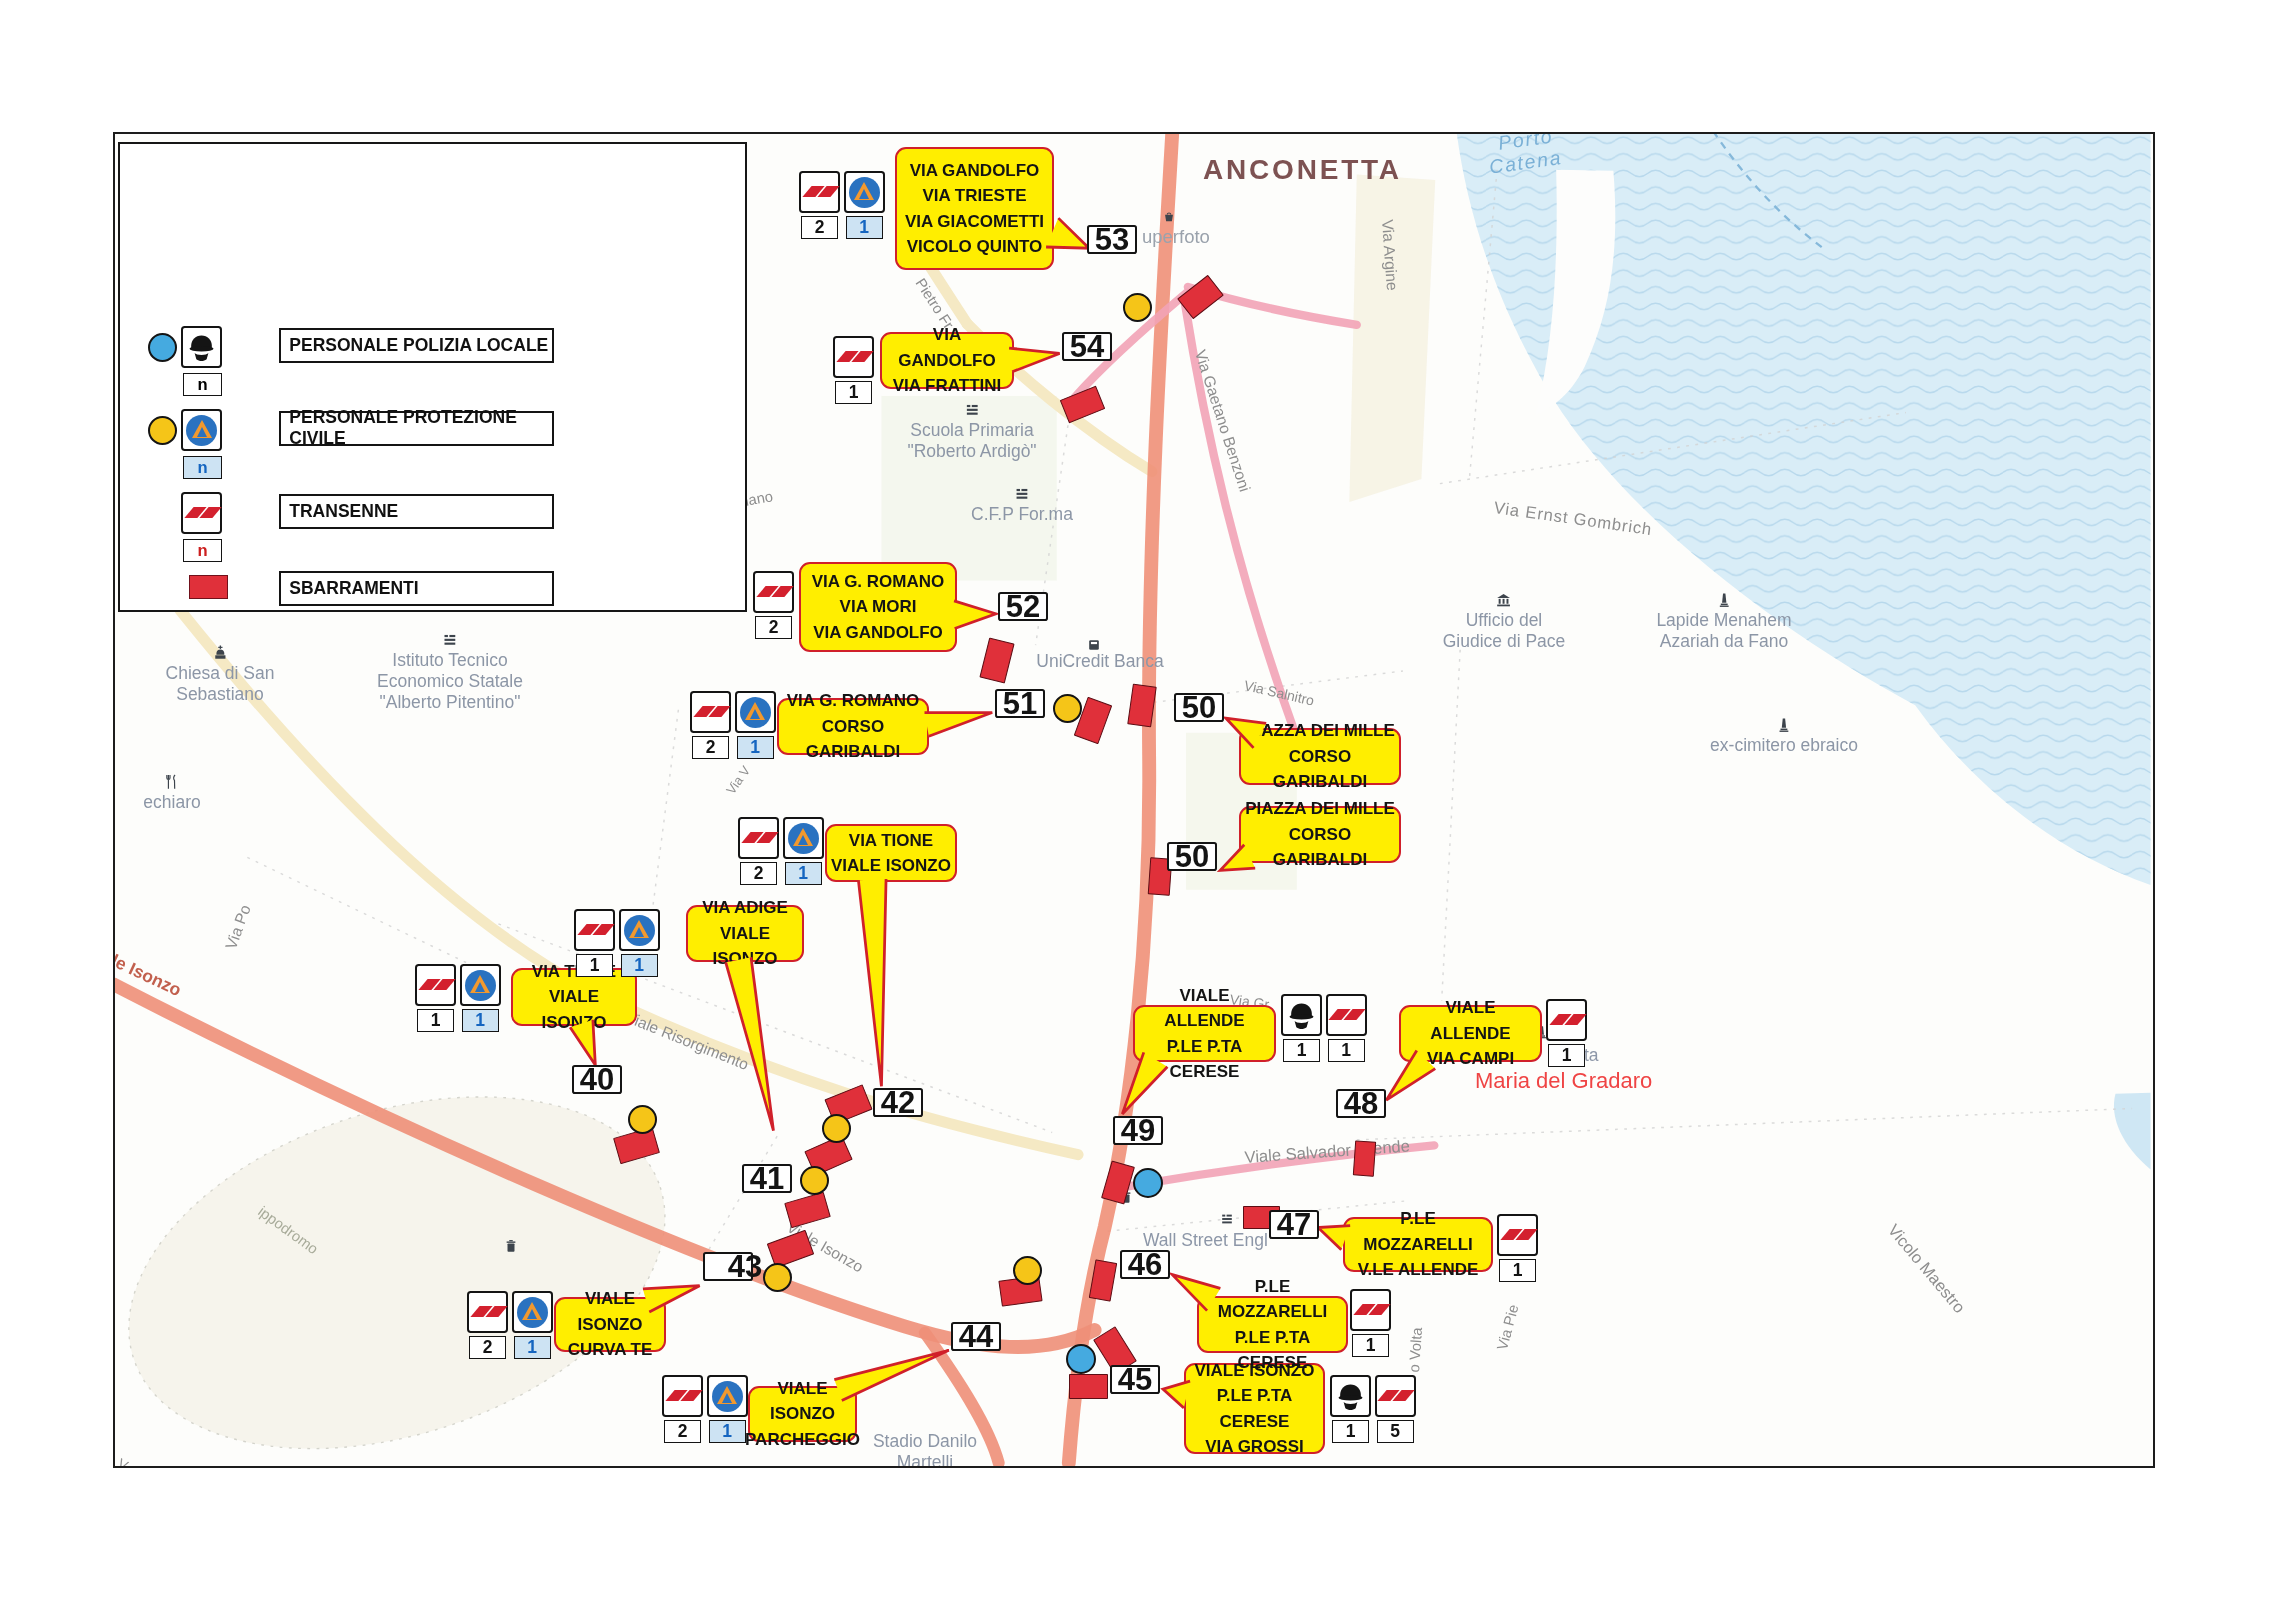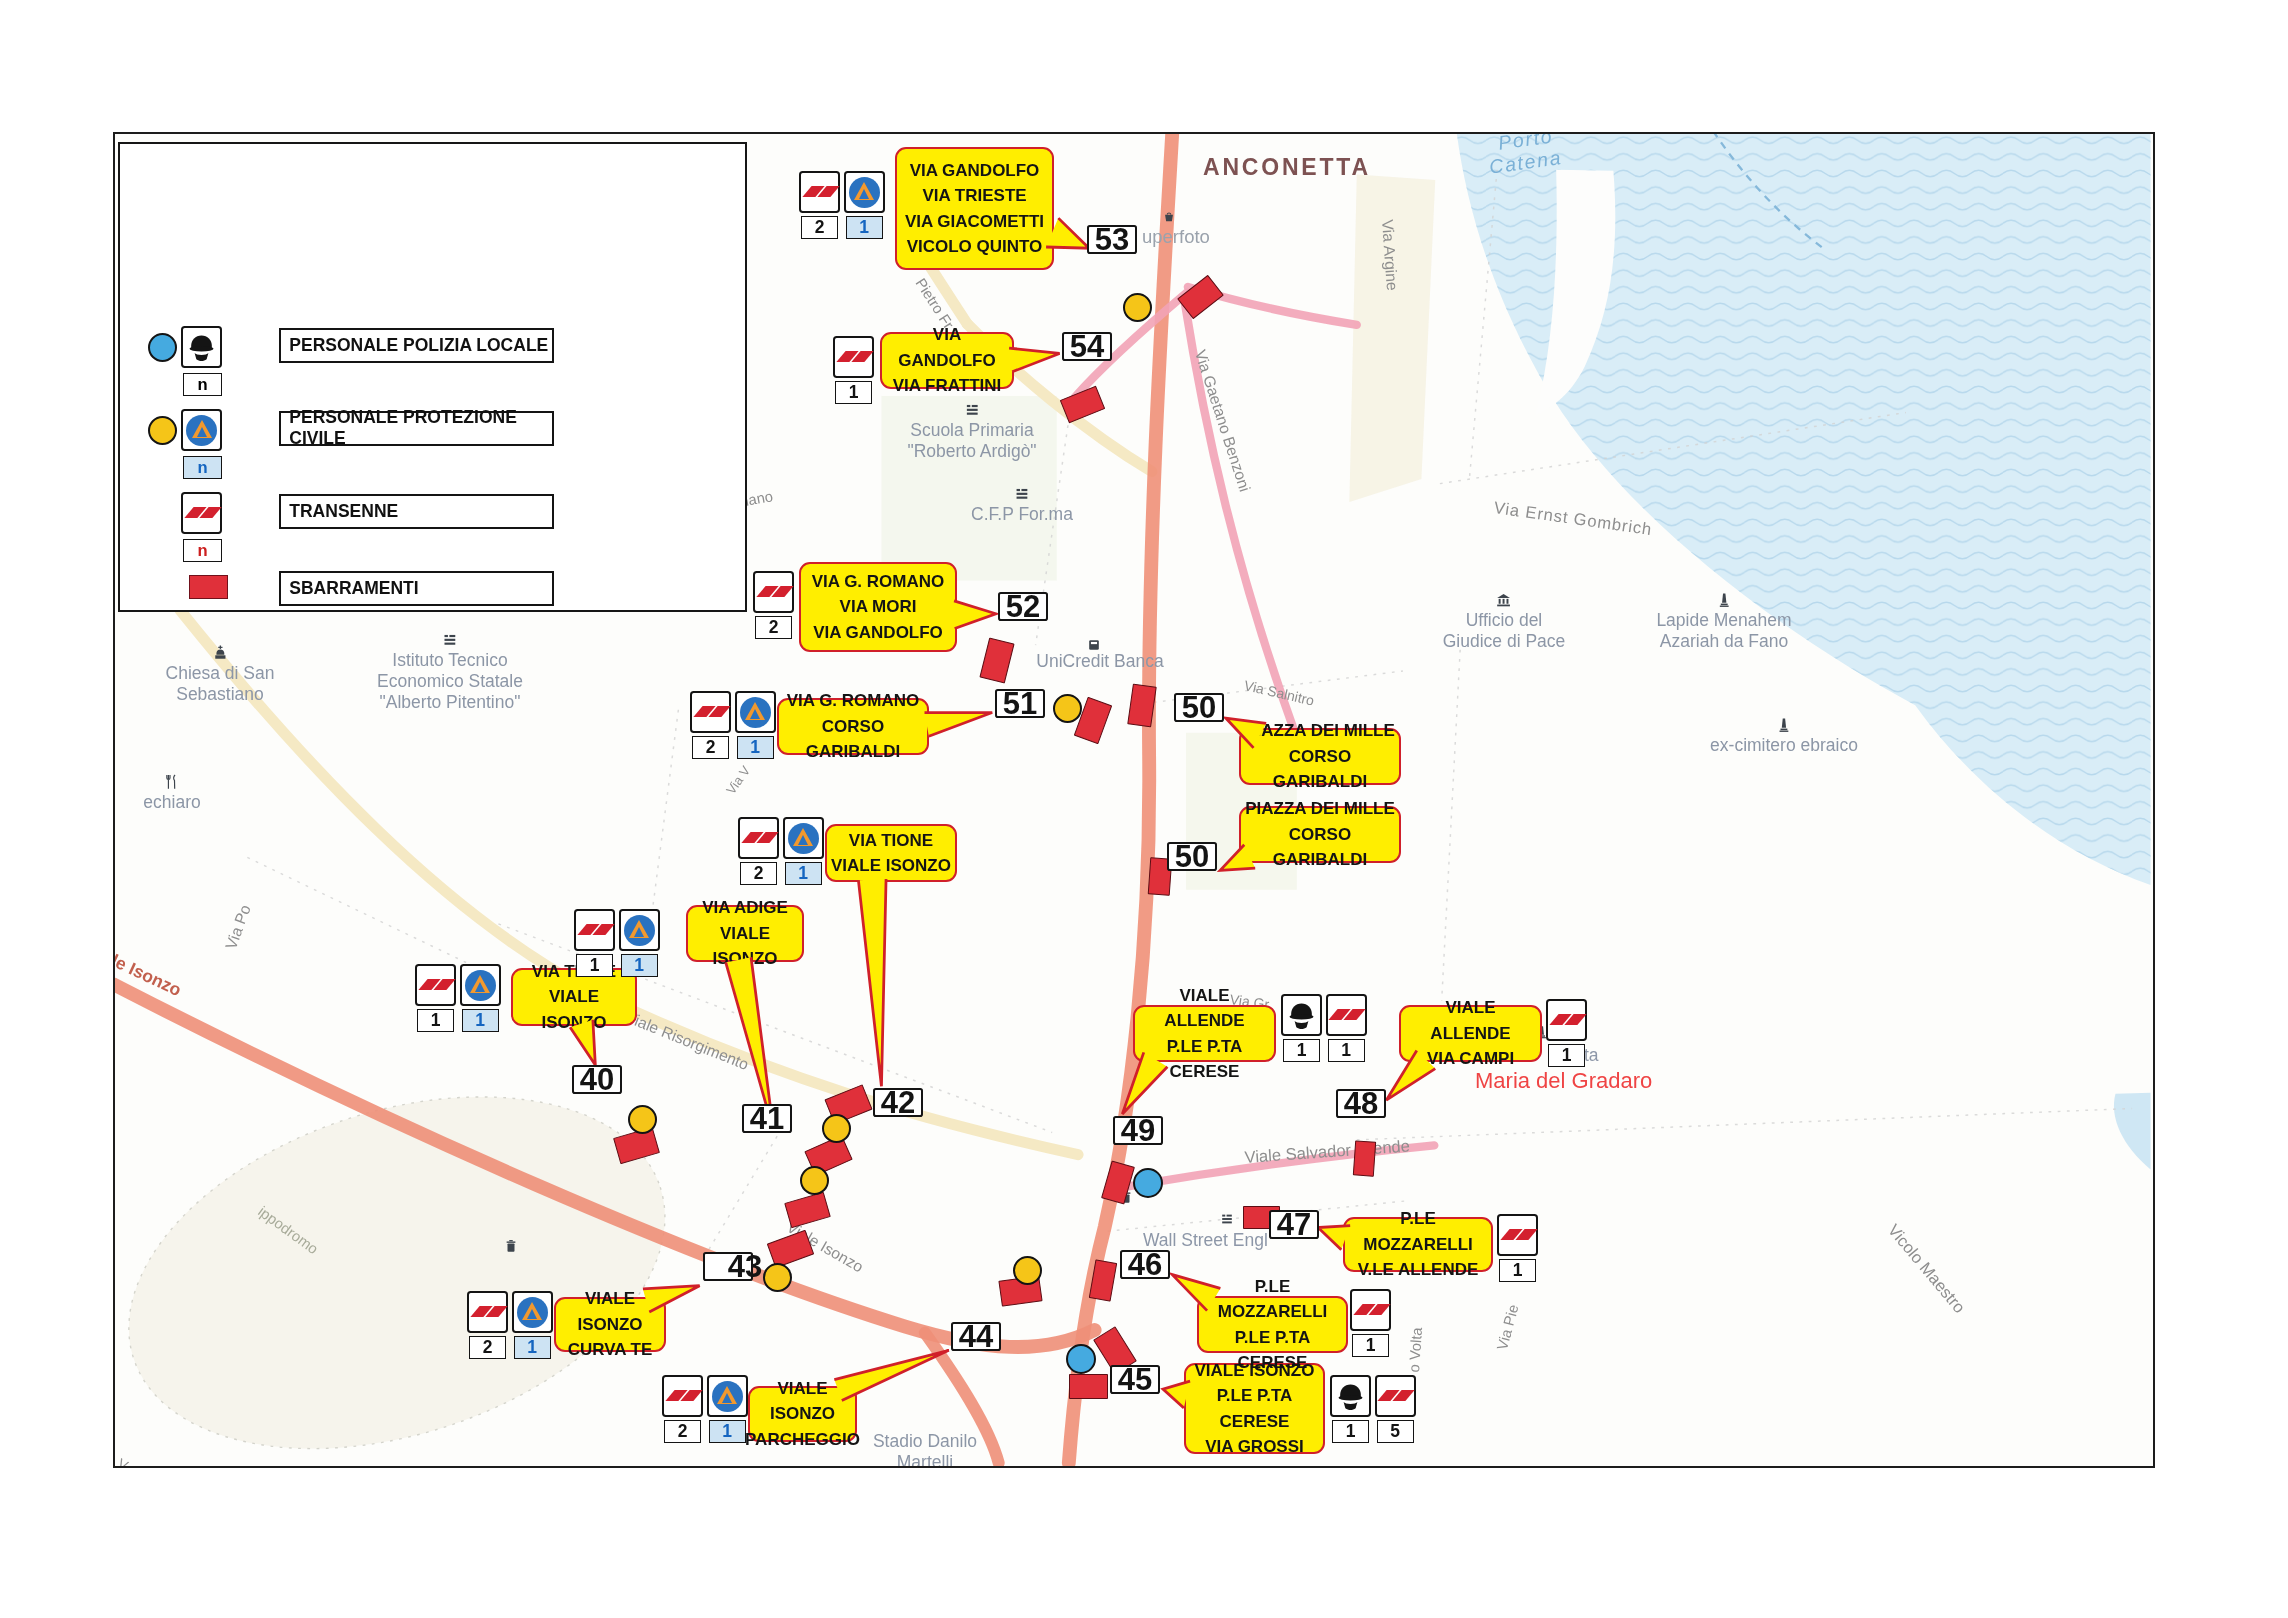--- a/index.html
+++ b/index.html
@@ -107,21 +107,21 @@
         <path d="M124 1068 C420 1220 760 1370 980 1438 C1065 1464 1130 1470 1186 1442" stroke="#ee8f78" stroke-width="15" opacity="0.9"></path>
         <path d="M1002 1445 C1040 1498 1072 1548 1082 1586" stroke="#ee8f78" stroke-width="13" opacity="0.9"></path>
         <path d="M1287 312 C1350 331 1420 345 1470 353" stroke="#f2a3b6" stroke-width="9" opacity="0.9"></path>
         <path d="M1283 325 C1306 470 1340 620 1402 792" stroke="#f2a3b6" stroke-width="9" opacity="0.9"></path>
         <path d="M1286 318 C1242 355 1196 396 1164 432" stroke="#f2a3b6" stroke-width="9" opacity="0.9"></path>
         <path d="M1212 1288 C1330 1268 1452 1252 1554 1242" stroke="#f2a3b6" stroke-width="9" opacity="0.9"></path>
       </g>
     </svg>
 
     <div id="labels">
-        <div class="slabel" style="left: 1203px; top: 157px; font-size: 23px; color: rgb(125, 82, 82); letter-spacing: 2.8px; font-weight: 700;">ANCONETTA</div>
+        <div class="slabel" style="left: 1203px; top: 157px; font-size: 28px; color: rgb(125, 82, 82); letter-spacing: 2.8px; font-weight: 700;">ANCONETTA</div>
         <div class="slabel" style="left: 1142px; top: 229px; font-size: 18.5px; color: rgb(154, 162, 172);">uperfoto</div>
         <div class="slabel" style="left: 1395px; top: 220px; font-size: 15.7px; color: rgb(142, 142, 142); transform: rotate(86deg);">Via Argine</div>
         <div class="slabel" style="left: 1497px; top: 135px; font-size: 19.4px; color: rgb(122, 176, 214); transform: rotate(-8deg); font-style: italic; letter-spacing: 1.8px;">Porto</div>
         <div class="slabel" style="left: 1488px; top: 159px; font-size: 19.4px; color: rgb(122, 176, 214); transform: rotate(-8deg); font-style: italic; letter-spacing: 1.8px;">Catena</div>
         <div class="slabel" style="left: 925px; top: 277px; font-size: 14.8px; color: rgb(142, 142, 142); transform: rotate(57deg);">Pietro Fr</div>
         <div class="slabel" style="left: 1207px; top: 349px; font-size: 15.7px; color: rgb(142, 142, 142); transform: rotate(72deg);">Via Gaetano Benzoni</div>
         <div class="slabel" style="left: 1495px; top: 501px; font-size: 16.6px; color: rgb(142, 142, 142); transform: rotate(8deg); letter-spacing: 0.9px;">Via Ernst Gombrich</div>
         <div class="slabel" style="left: 1246px; top: 679px; font-size: 14px; color: rgb(142, 142, 142); transform: rotate(13deg);">Via Salnitro</div>
         <div class="slabel" style="left: 727px; top: 498px; font-size: 14.8px; color: rgb(142, 142, 142); transform: rotate(-10deg);">omano</div>
         <div class="slabel" style="left: 724px; top: 790px; font-size: 13px; color: rgb(142, 142, 142); transform: rotate(-55deg);">Via V</div>
@@ -581,21 +581,21 @@
                 <i></i>
                 <i></i>
               </span>
             </div>
             <div class="cnt">1</div>
           </div>
         </div>
       </div>
     <div id="points">
         <div class="numbox" style="left: 572px; top: 1066px;">40</div>
-        <div class="numbox" style="left: 742px; top: 1105px;">41</div>
+        <div class="numbox" style="left: 742px; top: 1165px;">41</div>
         <div class="numbox" style="left: 873px; top: 1089px;">42</div>
         <div class="numbox" style="left: 703px; top: 1253px; padding-left: 34px;">43</div>
         <div class="numbox" style="left: 951px; top: 1323px;">44</div>
         <div class="numbox" style="left: 1110px; top: 1366px;">45</div>
         <div class="numbox" style="left: 1120px; top: 1251px;">46</div>
         <div class="numbox" style="left: 1269px; top: 1211px;">47</div>
         <div class="numbox" style="left: 1336px; top: 1090px;">48</div>
         <div class="numbox" style="left: 1113px; top: 1117px;">49</div>
         <div class="numbox" style="left: 1174px; top: 694px;">50</div>
         <div class="numbox" style="left: 1167px; top: 843px;">50</div>

